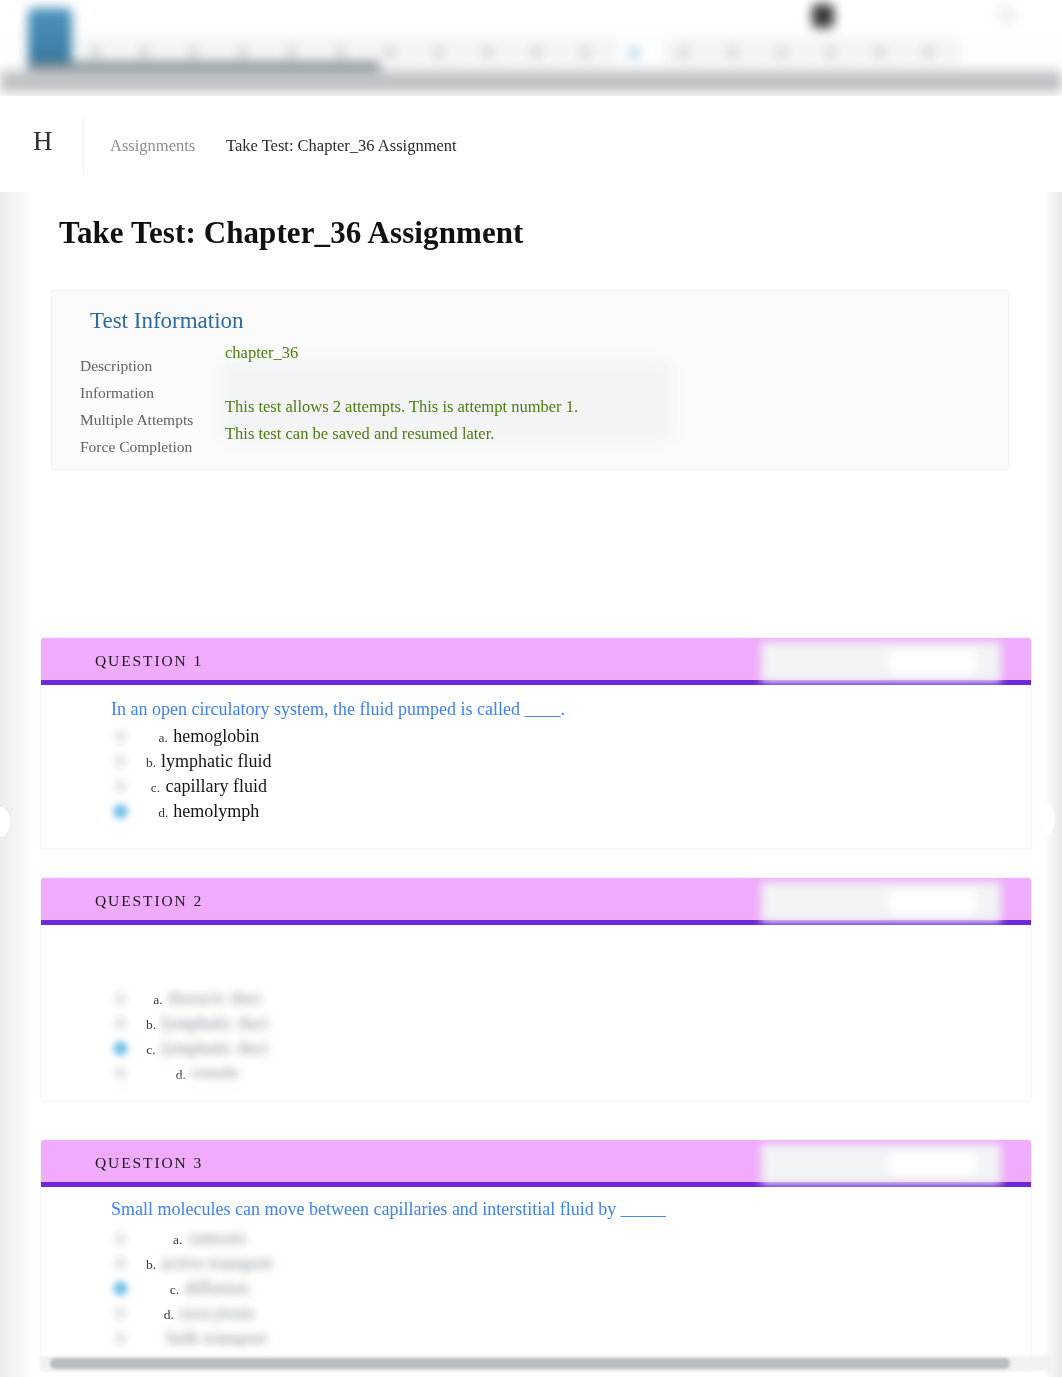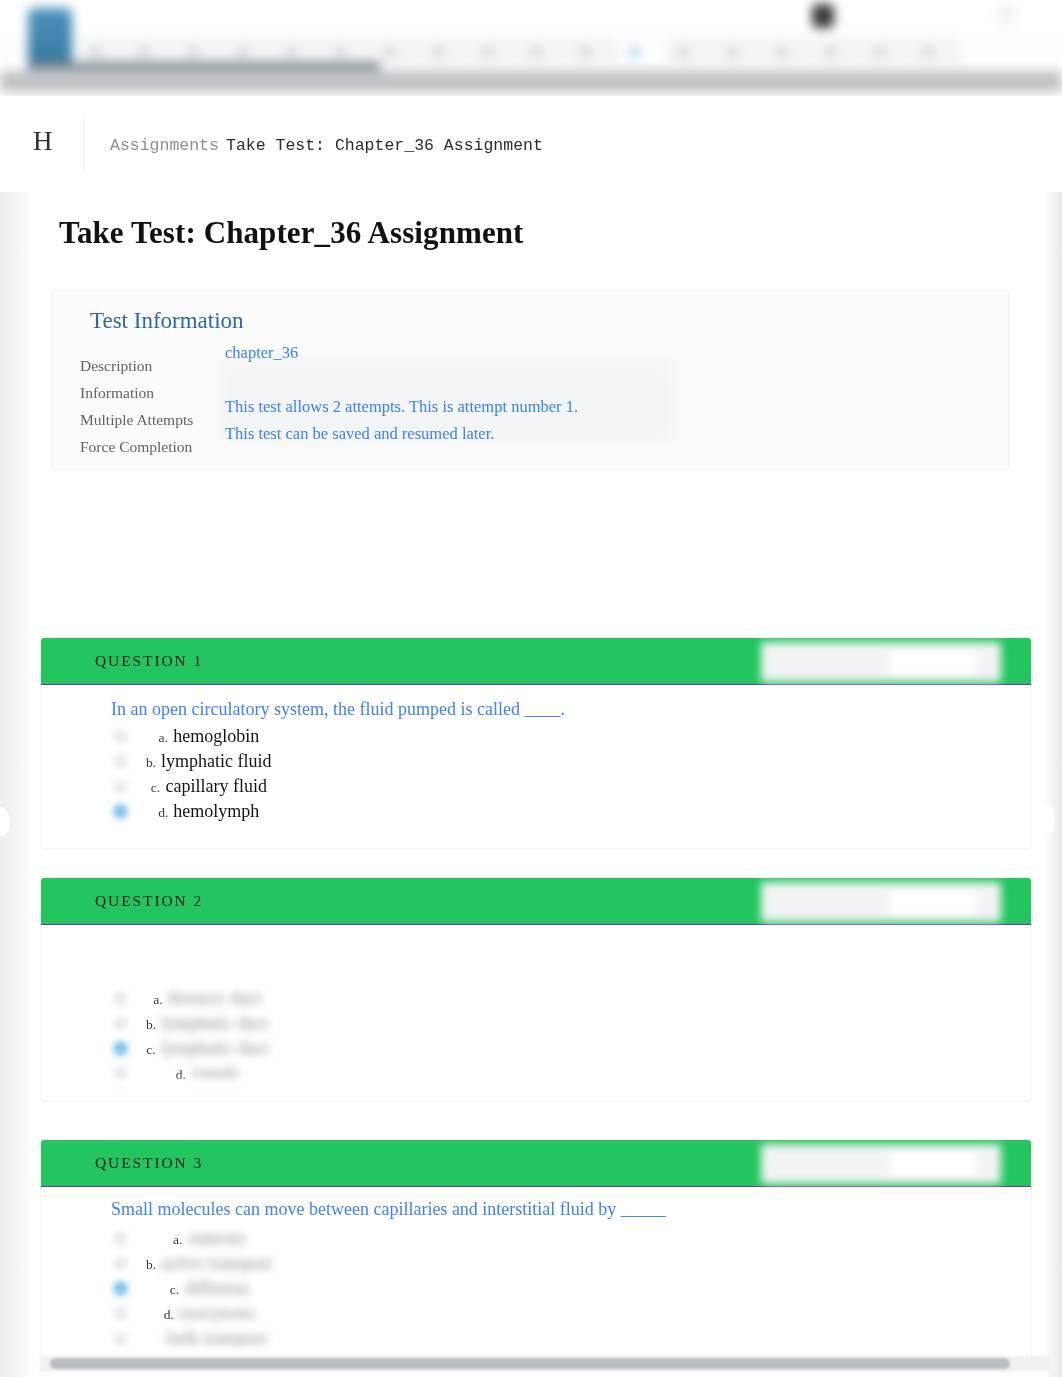--- a/index.html
+++ b/index.html
@@ -100,21 +100,20 @@
     top: 118px; left: 83px;
     width: 1px; height: 56px;
     background: #eef2f3;
   }
   .crumb {
     position: absolute;
     top: 136px;
     font-size: 16.5px;
     white-space: nowrap;
     line-height: 1.2;
-    font-family: Liberation Mono, monospace;
   }
   .crumb.section { left: 110px; color: #8a8f93; }
   .crumb.current { left: 226px; color: #2b2b2b; }
 
   .page-shell-top {
     position: absolute;
     top: 192px; left: 0;
     width: 1062px; height: 1185px;
     background: #eef1f2;
   }
@@ -167,21 +166,21 @@
     left: 0; top: 13px;
     width: 140px;
     font-size: 15.5px;
     color: #5d6367;
     line-height: 1.3;
   }
   .info-row .val {
     position: absolute;
     left: 145px; top: 0;
     font-size: 16.5px;
-    color: #3b82f6;
+    color: #4d7c0f;
     line-height: 1.25;
   }
   .info-row.r0 { top: 52px; }
   .info-row.r1 { top: 79px; }
   .info-row.r2 { top: 106px; }
   .info-row.r3 { top: 133px; }
   .info-blur-patch {
     position: absolute;
     top: 70px; left: 170px;
     width: 450px; height: 80px;
@@ -202,22 +201,22 @@
     overflow: hidden;
   }
   .qcard.q1 { top: 446px; height: 210px; }
   .qcard.q2 { top: 686px; height: 222px; }
   .qcard.q3 { top: 948px; height: 230px; }
 
   .qcard-header {
     position: absolute;
     top: 0; left: 0;
     width: 990px; height: 47px;
-    background: #22c55e;
-    border-bottom: 1px solid #6d28d9;
+    background: #f0abfc;
+    border-bottom: 5px solid #6d28d9;
   }
   .q-label {
     position: absolute;
     top: 14px; left: 54px;
     font-size: 15.5px;
     letter-spacing: 1.9px;
     color: #1a1a1a;
     line-height: 1.2;
     white-space: nowrap;
   }

